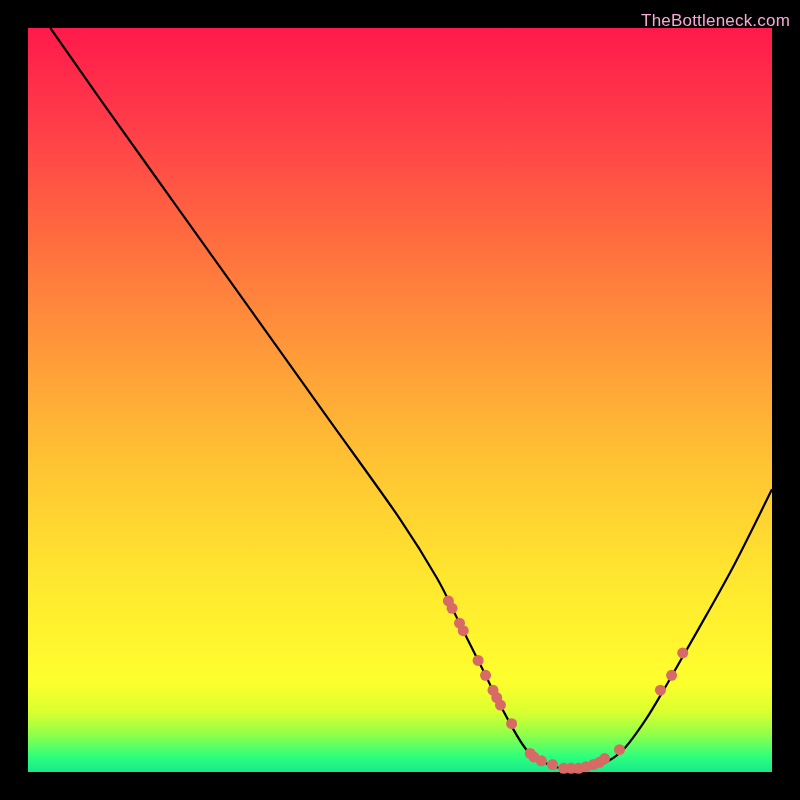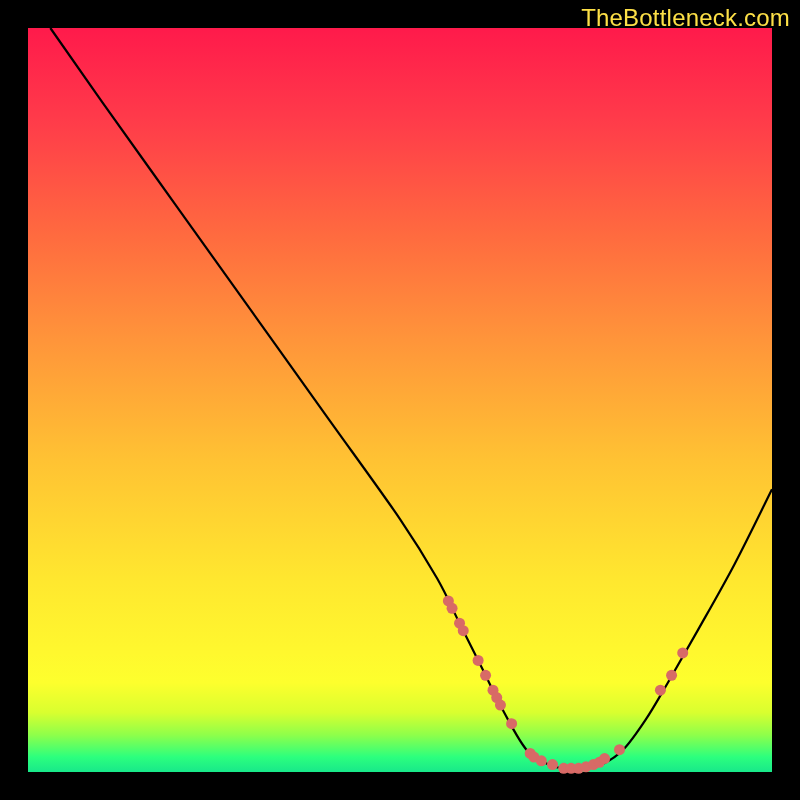--- a/index.html
+++ b/index.html
@@ -6,24 +6,24 @@
   body {
     width: 800px;
     height: 800px;
     background: #000;
     position: relative;
     overflow: hidden;
     font-family: Arial, Helvetica, sans-serif;
   }
   .watermark {
     position: absolute;
-    top: 4px;
+    top: 11px;
     right: 10px;
-    color: #fde047;
-    font-size: 24px;
+    color: #f9a8d4;
+    font-size: 17px;
     font-weight: 500;
     letter-spacing: 0.2px;
     z-index: 10;
   }
   .plot {
     position: absolute;
     left: 28px;
     top: 28px;
     width: 744px;
     height: 744px;

